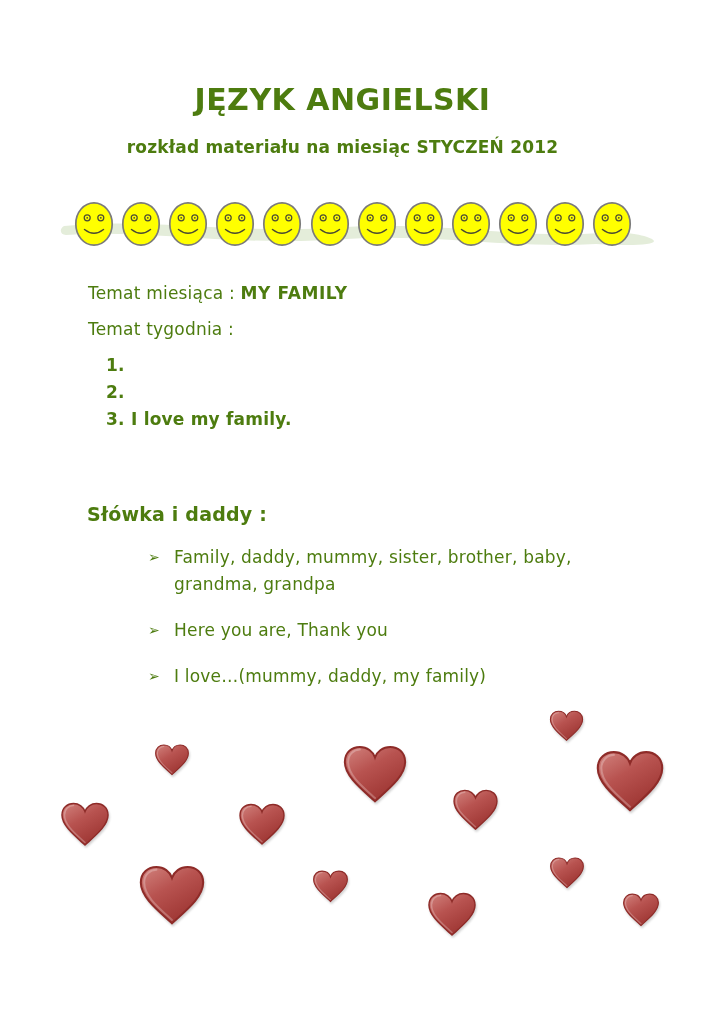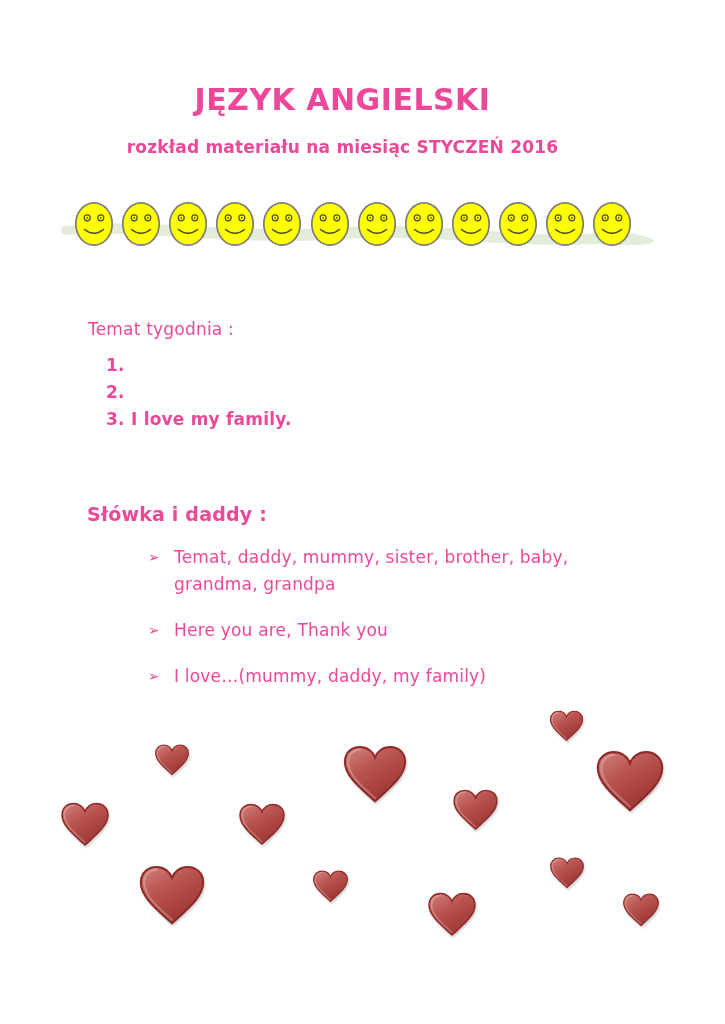--- a/index.html
+++ b/index.html
@@ -1,21 +1,21 @@
 <!DOCTYPE html>
 <html><head>
 <meta charset="utf-8">
 <style>
   html,body{margin:0;padding:0;background:#ffffff;}
   .page{
     position:relative;
     width:685px;height:1024px;
     background:#ffffff;
     font-family:"DejaVu Sans", sans-serif;
-    color:#ec4899;
+    color:#4d7c0f;
     overflow:hidden;
   }
   .title{
     position:absolute;top:82px;left:0;width:100%;
     text-align:center;margin:0;
     font-size:30px;font-weight:bold;letter-spacing:0.5px;
   }
   .subtitle{
     position:absolute;top:137px;left:0;width:100%;
     text-align:center;
@@ -42,21 +42,21 @@
   #hearts{position:absolute;left:0;top:0;width:100%;height:100%;pointer-events:none;}
   .heart{position:absolute;filter:drop-shadow(1.5px 2px 1px rgba(150,150,150,0.45));}
   .defs-holder{position:absolute;width:0;height:0;}
 </style>
 </head>
 <body>
 
 <div class="page">
 
   <h1 class="title">JĘZYK ANGIELSKI</h1>
-  <div class="subtitle">rozkład materiału na miesiąc STYCZEŃ 2016</div>
+  <div class="subtitle">rozkład materiału na miesiąc STYCZEŃ 2012</div>
 
   <div class="smiley-band">
     <svg class="swoosh" viewBox="0 0 606 54" preserveAspectRatio="none">
       <path d="M8 27 C 90 18, 180 36, 290 28 C 380 22, 460 40, 545 34 C 575 32, 596 38, 598 42 C 598 46, 575 47, 540 45 C 455 50, 375 34, 290 40 C 180 48, 90 30, 10 36 C 4 36, 3 30, 8 27 Z" fill="#e4edda"></path>
     </svg>
     <div id="smileys">
         <svg viewBox="0 0 40 46" class="smiley" style="left: 20px;">
           <ellipse cx="20" cy="23" rx="18.2" ry="21.2" fill="#ffff00" stroke="#7a7a7a" stroke-width="1.7"></ellipse>
           <circle cx="13.2" cy="16.8" r="3" fill="none" stroke="#4a4a33" stroke-width="1.2"></circle>
           <circle cx="26.8" cy="16.8" r="3" fill="none" stroke="#4a4a33" stroke-width="1.2"></circle>
@@ -148,20 +148,23 @@
           <ellipse cx="20" cy="23" rx="18.2" ry="21.2" fill="#ffff00" stroke="#7a7a7a" stroke-width="1.7"></ellipse>
           <circle cx="13.2" cy="16.8" r="3" fill="none" stroke="#4a4a33" stroke-width="1.2"></circle>
           <circle cx="26.8" cy="16.8" r="3" fill="none" stroke="#4a4a33" stroke-width="1.2"></circle>
           <circle cx="13.2" cy="16.8" r="0.9" fill="#4a4a33"></circle>
           <circle cx="26.8" cy="16.8" r="0.9" fill="#4a4a33"></circle>
           <path d="M10.5 28.5 Q20 36 29.5 28.5" fill="none" stroke="#4a4a33" stroke-width="1.5" stroke-linecap="round"></path>
         </svg>
       </div>
   </div>
 
+  <div class="text-line month-line">
+    <span>Temat miesiąca : </span><span class="bold-val">MY FAMILY</span>
+  </div>
 
   <div class="text-line week-line">Temat tygodnia :</div>
 
   <div class="topics">
     <div class="trow">
       <span class="tnum">1.</span>
     </div>
     <div class="trow">
       <span class="tnum">2.</span>
     </div>
@@ -169,21 +172,21 @@
       <span class="tnum">3.</span>
       <span>I love my family.</span>
     </div>
   </div>
 
   <div class="vocab-header">Słówka i daddy :</div>
 
   <div class="bullets">
     <div class="vrow">
       <span class="varrow">➢</span>
-      <span class="vtext">Temat, daddy, mummy, sister, brother, baby, grandma, grandpa</span>
+      <span class="vtext">Family, daddy, mummy, sister, brother, baby, grandma, grandpa</span>
     </div>
     <div class="vrow">
       <span class="varrow">➢</span>
       <span class="vtext">Here you are, Thank you</span>
     </div>
     <div class="vrow">
       <span class="varrow">➢</span>
       <span class="vtext">I love…(mummy, daddy, my family)</span>
     </div>
   </div>

